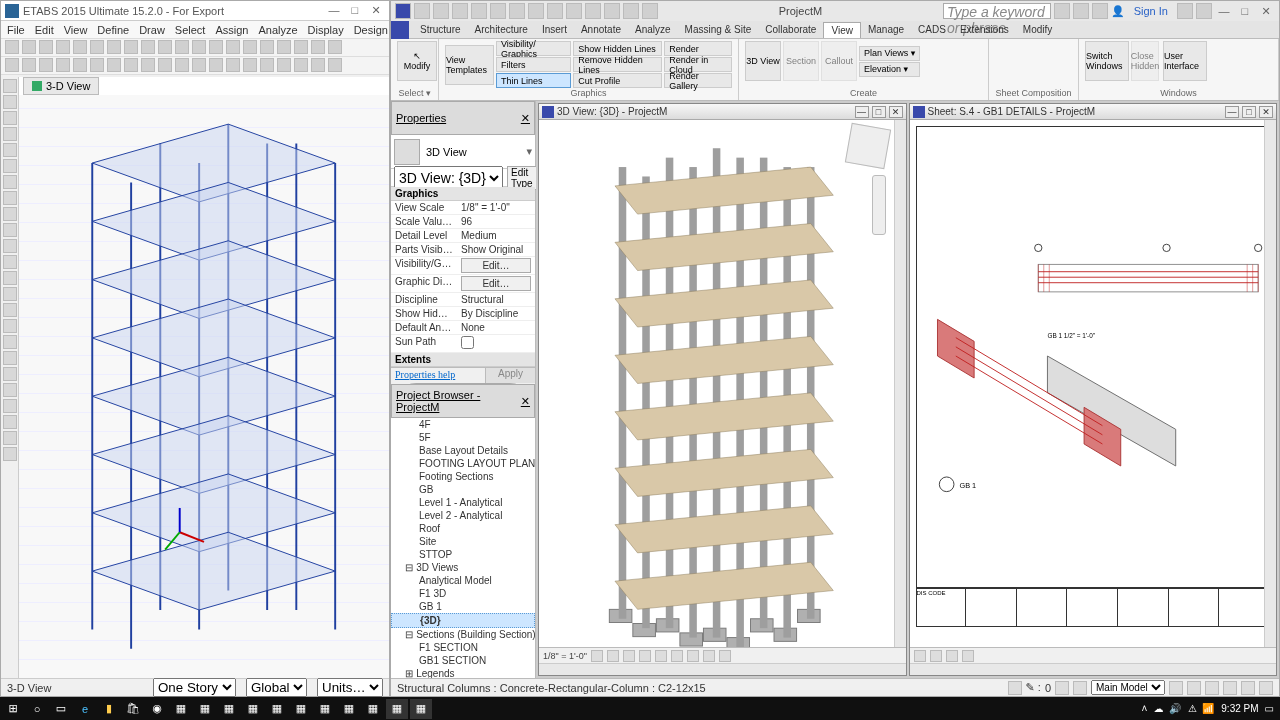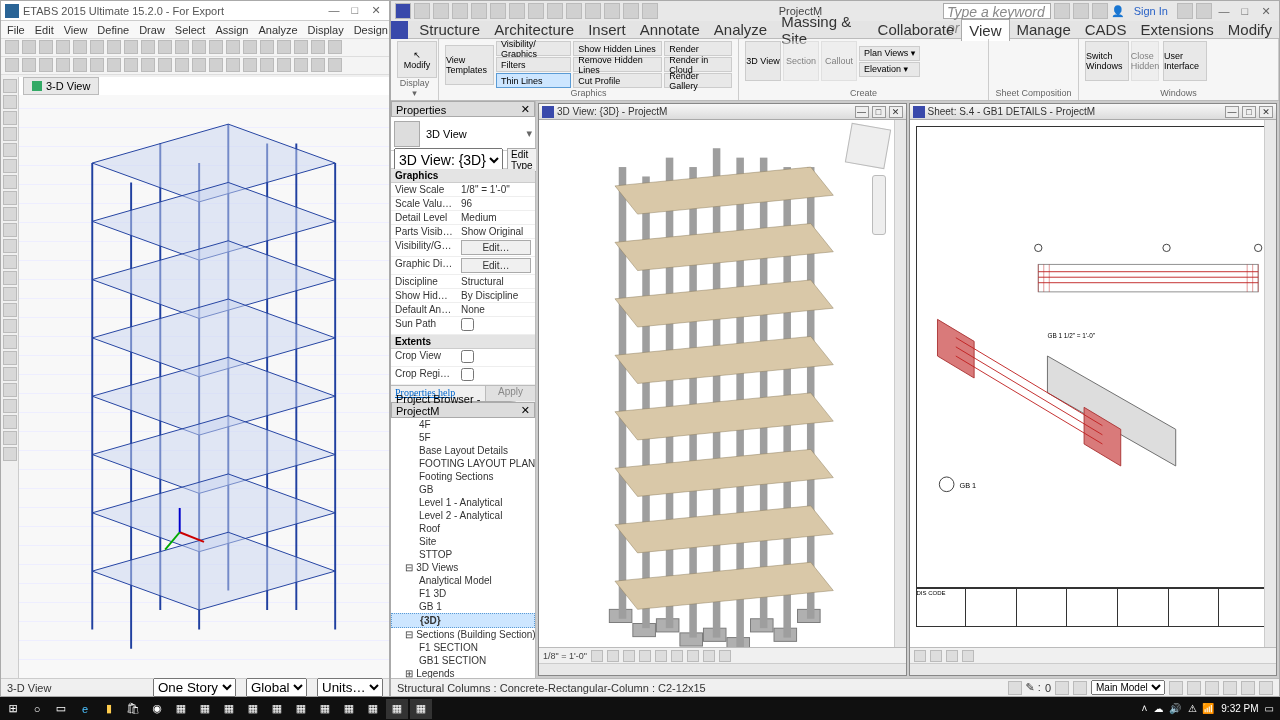--- a/index.html
+++ b/index.html
@@ -29,33 +29,33 @@
 
 .revit { position: absolute; left: 390px; top: 0; right: 0; height: 697px; background: #f4f4f4; border: 1px solid #aaa; }
 .revit-qat { height: 20px; display: flex; align-items: center; background: #e8e8e8; padding: 0 4px; gap: 3px; }
 .revit-qat .rbtn { width: 16px; height: 16px; background: #d0d0d0; border: 1px solid #bbb; }
 .revit-qat .center-title { flex:1; text-align:center; font-size:11px; color:#444; }
 .revit-qat .search { width: 108px; height: 16px; border: 1px solid #aaa; background: #fff; font-size: 14px; padding: 0 3px; color:#888; font-style: italic; }
 .revit-qat .signin { font-size: 11px; color: #2962c7; margin: 0 6px; }
 .revit-qat .winbtns span { display:inline-block; width:18px; text-align:center; color:#666; }
 .revit-tabstrip { height: 18px; display: flex; align-items: center; background: #e4e4e4; border-bottom: 1px solid #bbb; }
 .revit-tabstrip .rlogo { width: 18px; height: 18px; background: #3949ab; margin-right: 4px; }
-.revit-tabstrip span { font-size: 15px; padding: 2px 7px; color: #333; }
+.revit-tabstrip span { font-size: 10px; padding: 2px 7px; color: #333; }
 .revit-tabstrip span.active { background: #fff; border-top: 1px solid #aaa; border-left: 1px solid #aaa; border-right: 1px solid #aaa; }
 .ribbon { height: 62px; background: #f6f6f6; border-bottom: 1px solid #bbb; display: flex; }
 .ribbongrp { border-right: 1px solid #ccc; padding: 2px 6px; display: flex; flex-direction: column; }
 .ribbongrp .row { display: flex; gap: 2px; align-items: center; }
 .ribbongrp .bigbtn { width: 40px; height: 40px; background: #e8e8e8; border: 1px solid #ccc; display:flex; flex-direction:column; align-items:center; justify-content:center; font-size:9px; }
 .ribbongrp .smallbtn { height: 15px; background: #e8e8e8; border: 1px solid #ccc; font-size: 9px; padding: 0 4px; display:flex; align-items:center; gap:2px; }
 .ribbongrp .smallbtn.active { background: #cde6ff; border-color: #5a9bd5; }
 .ribbongrp .grplabel { font-size: 9px; color: #666; text-align: center; margin-top: auto; }
 
 .revit-body { position:absolute; top: 100px; left:0; right:0; bottom: 18px; display:flex; }
 .props-col { width: 145px; display:flex; flex-direction:column; background:#f0f0f0; border-right:1px solid #bbb; }
-.panel-title { height: 16px; background: #dcdcdc; border: 1px solid #aaa; font-size: 11px; padding: 0 4px; display:flex; align-items:flex-end; justify-content:space-between; }
+.panel-title { height: 16px; background: #dcdcdc; border: 1px solid #aaa; font-size: 11px; padding: 16px 4px; display:flex; align-items:center; justify-content:space-between;text-decoration:underline; }
 .panel-title .x { cursor:pointer; }
 .props-head { height: 34px; display:flex; align-items:center; gap:6px; padding:3px; border-bottom:1px solid #ccc; background:#fff; }
 .props-head .cube3d { width:26px; height:26px; background:#ddd; border:1px solid #aaa; }
 .props-head .lbl { font-size:11px; }
 .props-head .dd { margin-left:auto; color:#666; }
 .props-subhead { height:18px; display:flex; align-items:center; padding:0 3px; border-bottom:1px solid #ccc; background:#fff; gap:4px; }
 .props-subhead select { font-size:14px; flex:1; height:24px; }
 .props-subhead .editt { font-size:10px; padding:0 3px; border:1px solid #aaa; background:#f0f0f0; }
 .props-table { flex:1; overflow:auto; background:#fff; font-size:10px; }
 .props-table .sect { background:#e4e4e4; font-weight:bold; padding:1px 4px; border-bottom:1px solid #ccc; }
@@ -308,21 +308,21 @@
     <span>CADS</span>
     <span>Extensions</span>
     <span>Modify</span>
   </div>
   <div class="ribbon">
     <div class="ribbongrp" style="width:48px">
       <div class="bigbtn">
           <span>↖</span>
           <span>Modify</span>
         </div>
-      <div class="grplabel">Display ▾</div>
+      <div class="grplabel">Select ▾</div>
     </div>
     <div class="ribbongrp" style="width:300px">
       <div class="row">
         <div class="bigbtn" style="width:54px">
             <span>View Templates</span>
           </div>
         <div style="display:flex;flex-direction:column;gap:1px">
           <div class="smallbtn">Visibility/ Graphics</div>
           <div class="smallbtn">Filters</div>
           <div class="smallbtn active">Thin  Lines</div>

